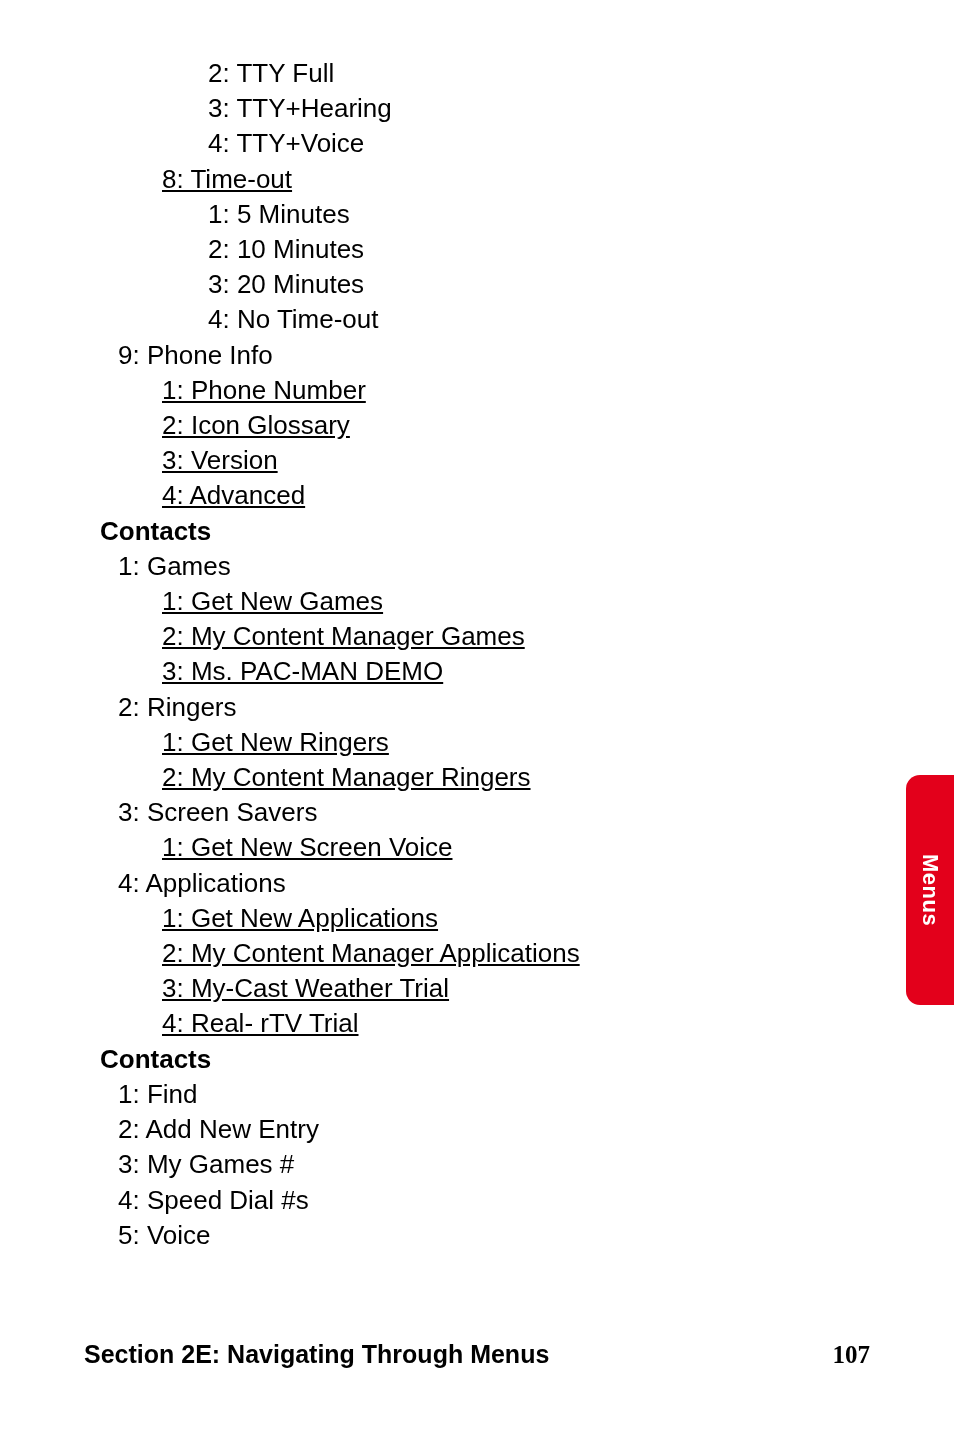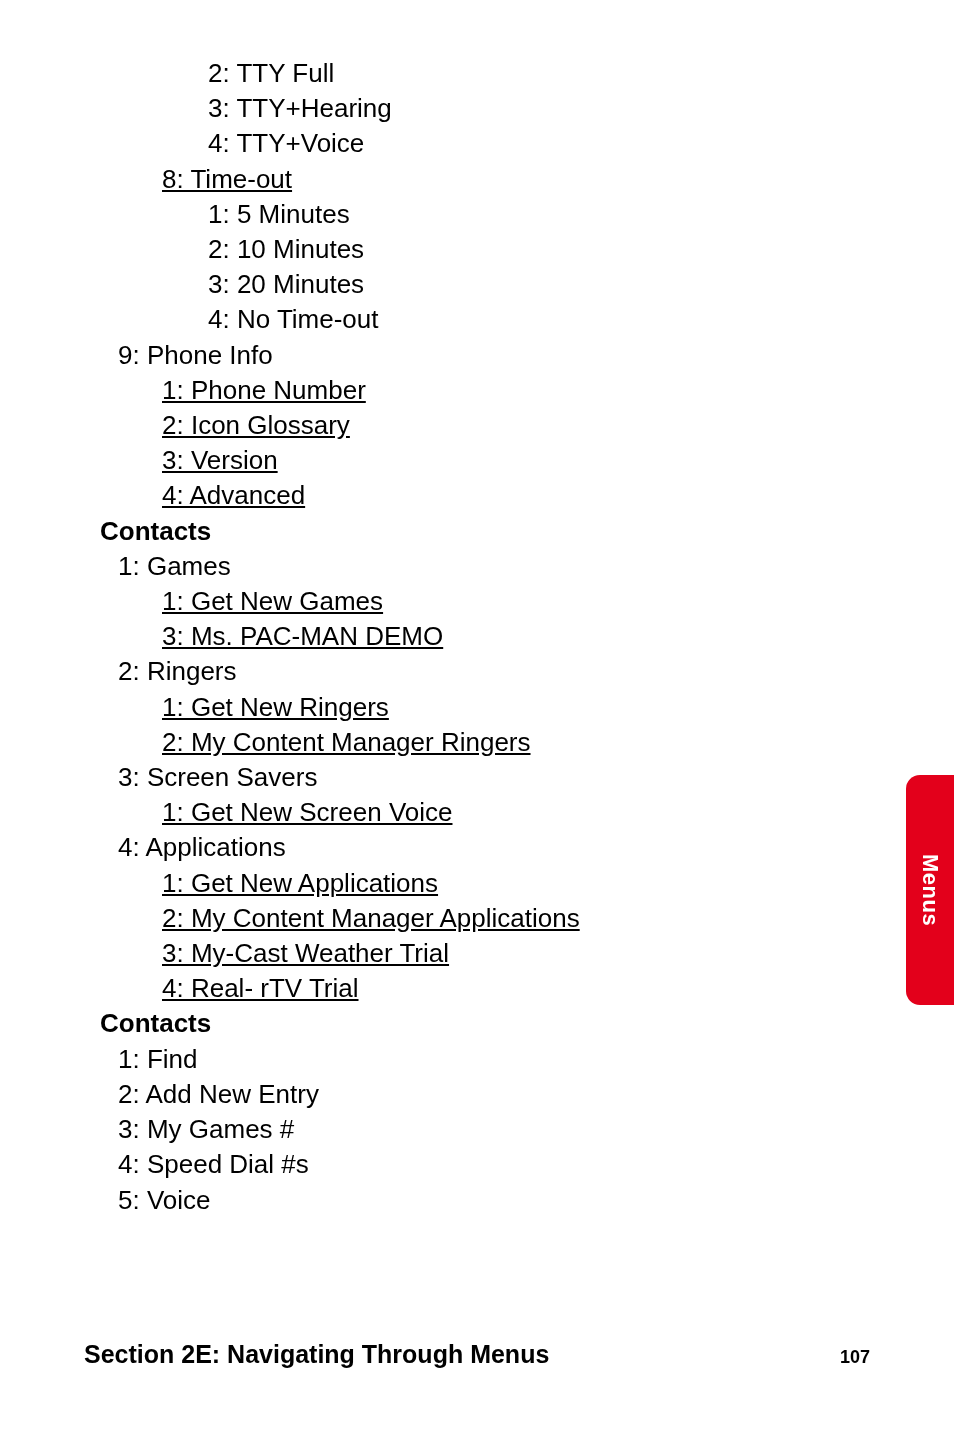--- a/index.html
+++ b/index.html
@@ -53,23 +53,23 @@
     justify-content: space-between;
     align-items: baseline;
     gap: 40px;
   }
   .footer-left {
     font-family: "Helvetica Neue", Helvetica, Arial, sans-serif;
     font-weight: 700;
     font-size: 25px;
   }
   .footer-right {
-    font-family: Liberation Sans, sans-serif;
+    font-family: Liberation Serif, serif;
     font-weight: 700;
-    font-size: 18px;
+    font-size: 25px;
     margin-left: 24px;
   }
 </style>
 </head>
 <body>
 
 <div class="page">
   <div class="content">
     <div class="ind3">2: TTY Full</div>
     <div class="ind3">3: TTY+Hearing</div>
@@ -80,20 +80,21 @@
     <div class="ind3">3: 20 Minutes</div>
     <div class="ind3">4: No Time-out</div>
     <div class="ind1">9: Phone Info</div>
     <div class="ind2">1: Phone Number</div>
     <div class="ind2">2: Icon Glossary</div>
     <div class="ind2">3: Version</div>
     <div class="ind2">4: Advanced</div>
     <div class="bold">Contacts</div>
     <div class="ind1">1: Games</div>
     <div class="ind2">1: Get New Games</div>
+    <div class="ind2">2: My Content Manager Games</div>
     <div class="ind2">3: Ms. PAC-MAN DEMO</div>
     <div class="ind1">2: Ringers</div>
     <div class="ind2">1: Get New Ringers</div>
     <div class="ind2">2: My Content Manager Ringers</div>
     <div class="ind1">3: Screen Savers</div>
     <div class="ind2">1: Get New  Screen Voice</div>
     <div class="ind1">4: Applications</div>
     <div class="ind2">1: Get New Applications</div>
     <div class="ind2">2: My Content Manager Applications</div>
     <div class="ind2">3: My-Cast Weather Trial</div>

